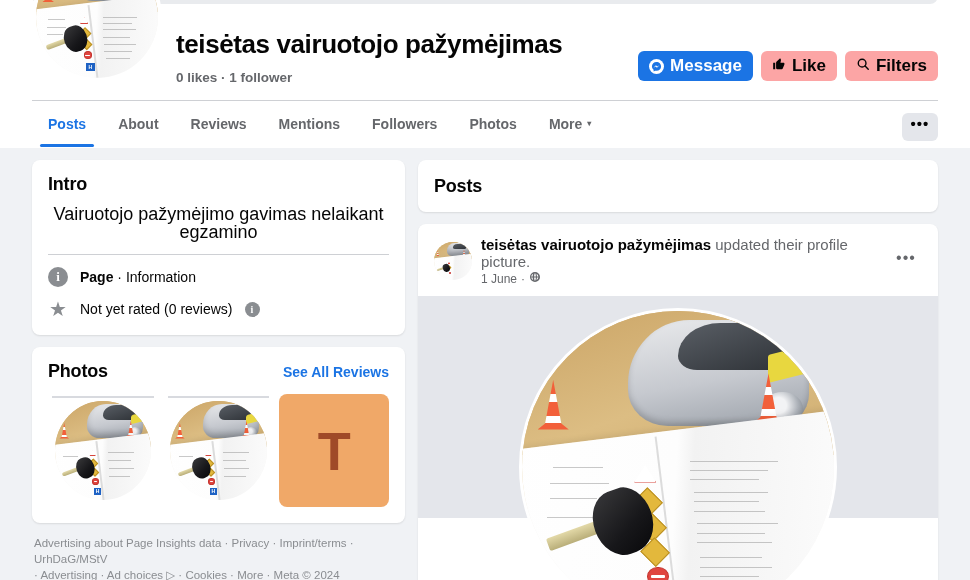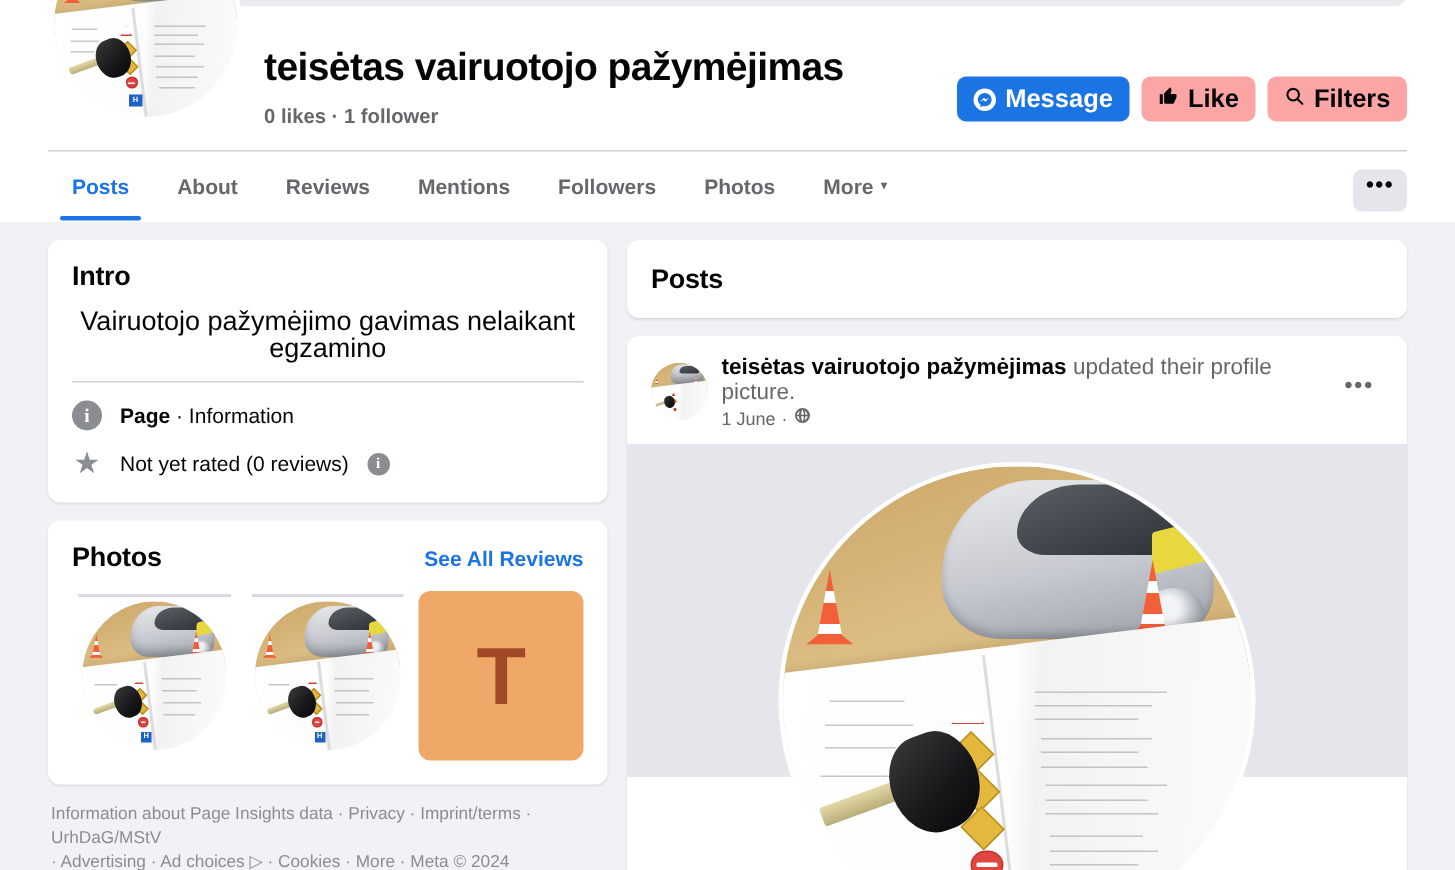--- a/index.html
+++ b/index.html
@@ -470,21 +470,21 @@
 
           <div class="photo-thumb letter">
             <span>T</span>
           </div>
 
         </div>
       </div>
     </div>
 
     <div class="footer">
-      <div><span>Information about Page Insights data · Privacy · Imprint/terms · UrhDaG/MStV</span></div>
+      <div><span>Advertising about Page Insights data · Privacy · Imprint/terms · UrhDaG/MStV</span></div>
       <div><span>· Advertising · Ad choices ▷ · Cookies · More · Meta © 2024</span></div>
     </div>
   </div>
 
   <div class="right-col">
 
     <div class="card">
       <div class="posts-bar">
         <div class="card-title">Posts</div>
       </div>

